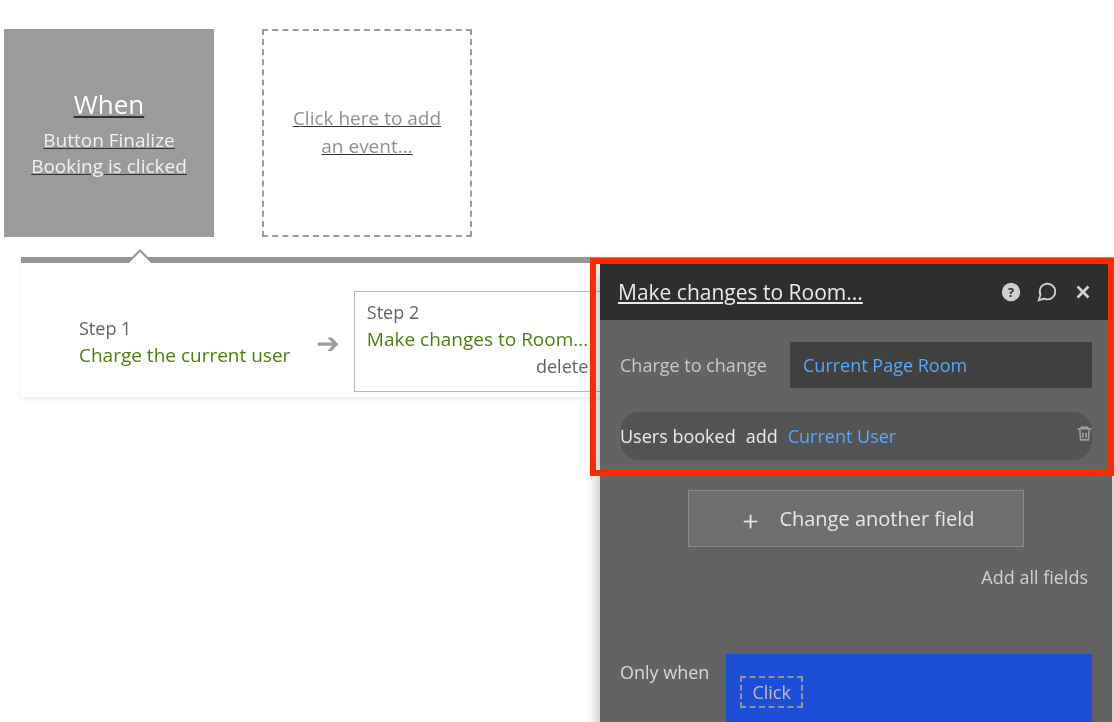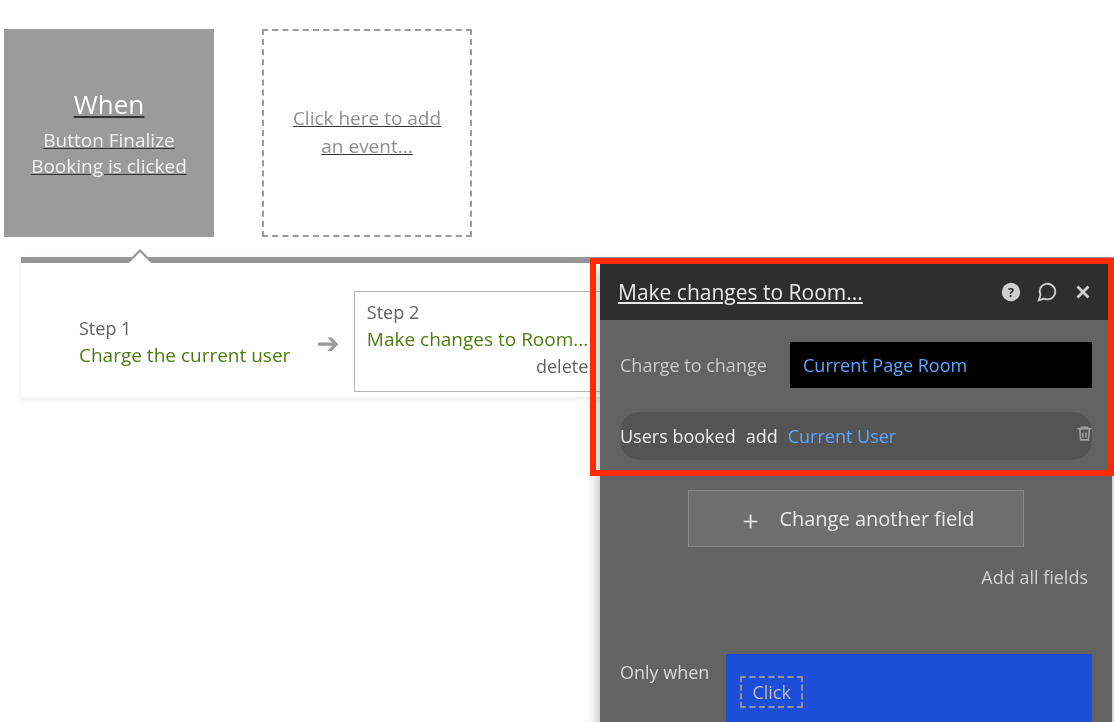--- a/index.html
+++ b/index.html
@@ -167,21 +167,21 @@
 
   .panel-body { padding: 22px 20px 10px 20px; }
   .row {
     display: flex;
     align-items: center;
     gap: 20px;
     margin-bottom: 24px;
   }
   .row .lab { color: #c9c9c9; font-size: 18px; min-width: 150px; }
   .val-box {
-    background: #000000;
+    background: #404040;
     border: 1px solid transparent;
     padding: 10px 12px;
     flex: 1;
     color: #5aa7ff;
   }
 
   .field-row {
     background: #545454;
     padding: 12px 0;
     display: flex;

